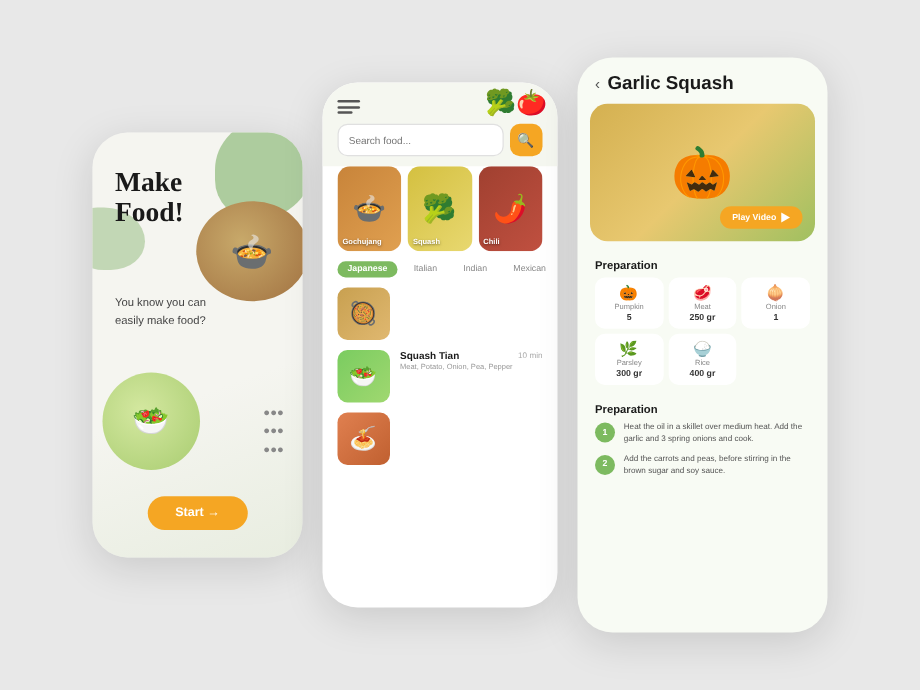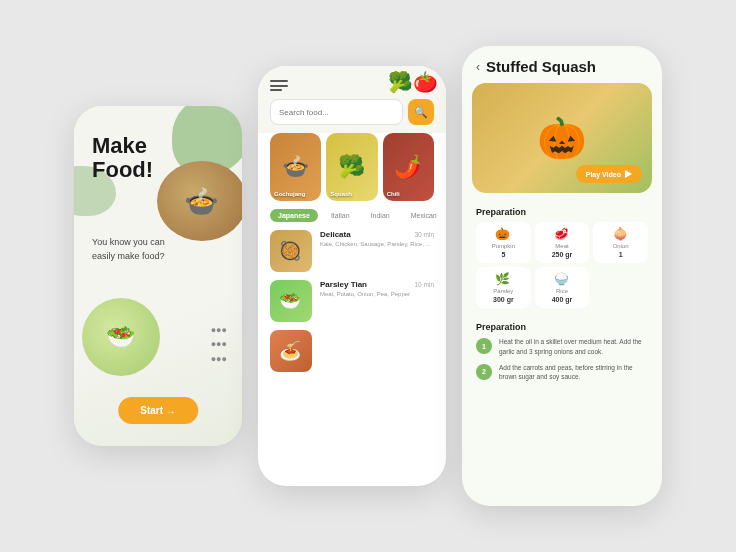--- a/index.html
+++ b/index.html
@@ -50,20 +50,21 @@
       height: 50px;
       background: #8fba7a;
       border-radius: 40% 60% 50% 50%;
       opacity: 0.5;
     }
     .screen-1 .title-block {
       position: absolute;
       top: 28px;
       left: 18px;
       z-index: 2;
+      font-family: Liberation Serif, serif;
     }
     .screen-1 .title-block h1 {
       font-size: 22px;
       font-weight: 900;
       color: #1a1a1a;
       line-height: 1.1;
     }
     .screen-1 .subtitle {
       position: absolute;
       top: 130px;
@@ -467,44 +468,39 @@
     <div class="cuisine-tabs">
       <button class="tab-pill active">Japanese</button>
       <button class="tab-pill inactive">Italian</button>
       <button class="tab-pill inactive">Indian</button>
       <button class="tab-pill inactive">Mexican</button>
     </div>
 
     <div class="recipe-list">
       <div class="recipe-item">
         <div class="recipe-thumb delicata">🥘</div>
-        <div class="recipe-info">
-          <span class="recipe-time">30 min</span>
-          <div class="recipe-name">Delicata</div>
-          <div class="recipe-ingredients">Kale, Chicken, Sausage, Parsley, Rice, ...</div>
-        </div>
       </div>
       <div class="recipe-item">
         <div class="recipe-thumb squash-tian">🥗</div>
         <div class="recipe-info">
           <span class="recipe-time">10 min</span>
-          <div class="recipe-name">Parsley Tian</div>
+          <div class="recipe-name">Squash Tian</div>
           <div class="recipe-ingredients">Meat, Potato, Onion, Pea, Pepper</div>
         </div>
       </div>
       <div class="recipe-item">
         <div class="recipe-thumb spaghetti">🍝</div>
       </div>
     </div>
   </div>
 
   <div class="screen screen-3">
     <div class="recipe-header">
       <span class="back-arrow">‹</span>
-      <h2 class="recipe-title">Stuffed Squash</h2>
+      <h2 class="recipe-title">Garlic Squash</h2>
     </div>
 
     <div class="recipe-hero">
       🎃
       <button class="play-video-btn">
         <span>Play Video</span>
         <div class="play-triangle"></div>
       </button>
     </div>
 

